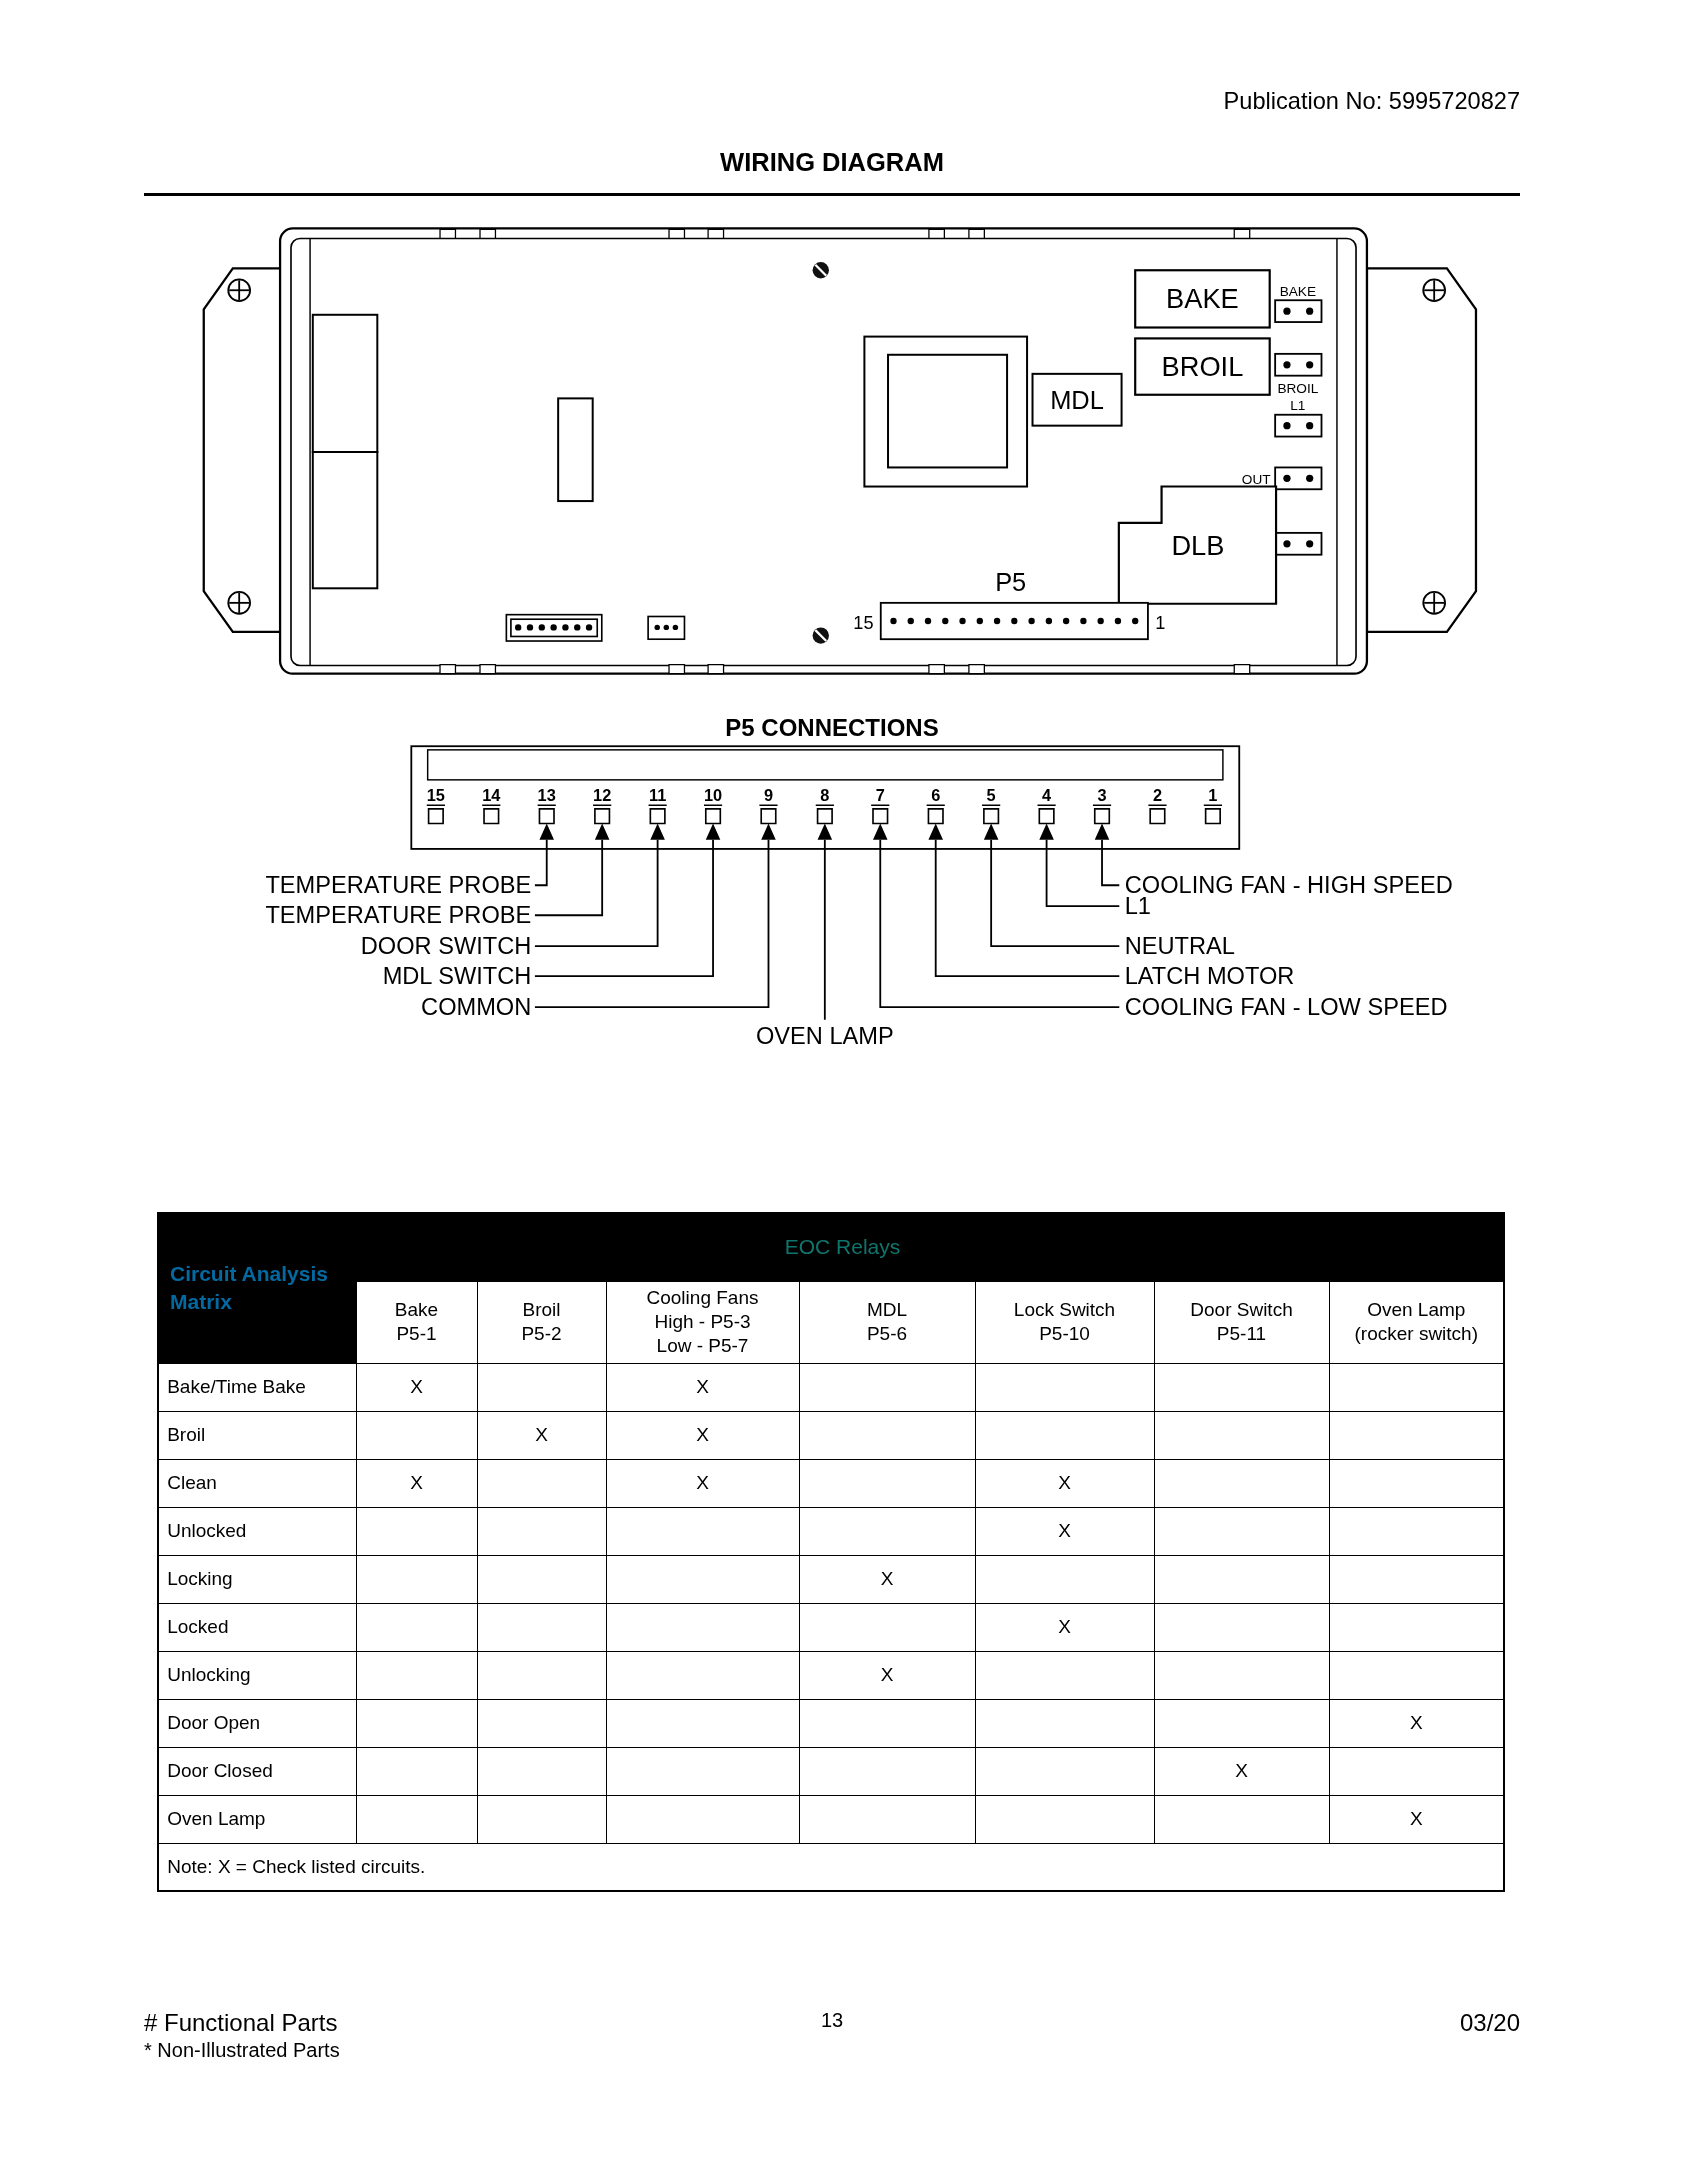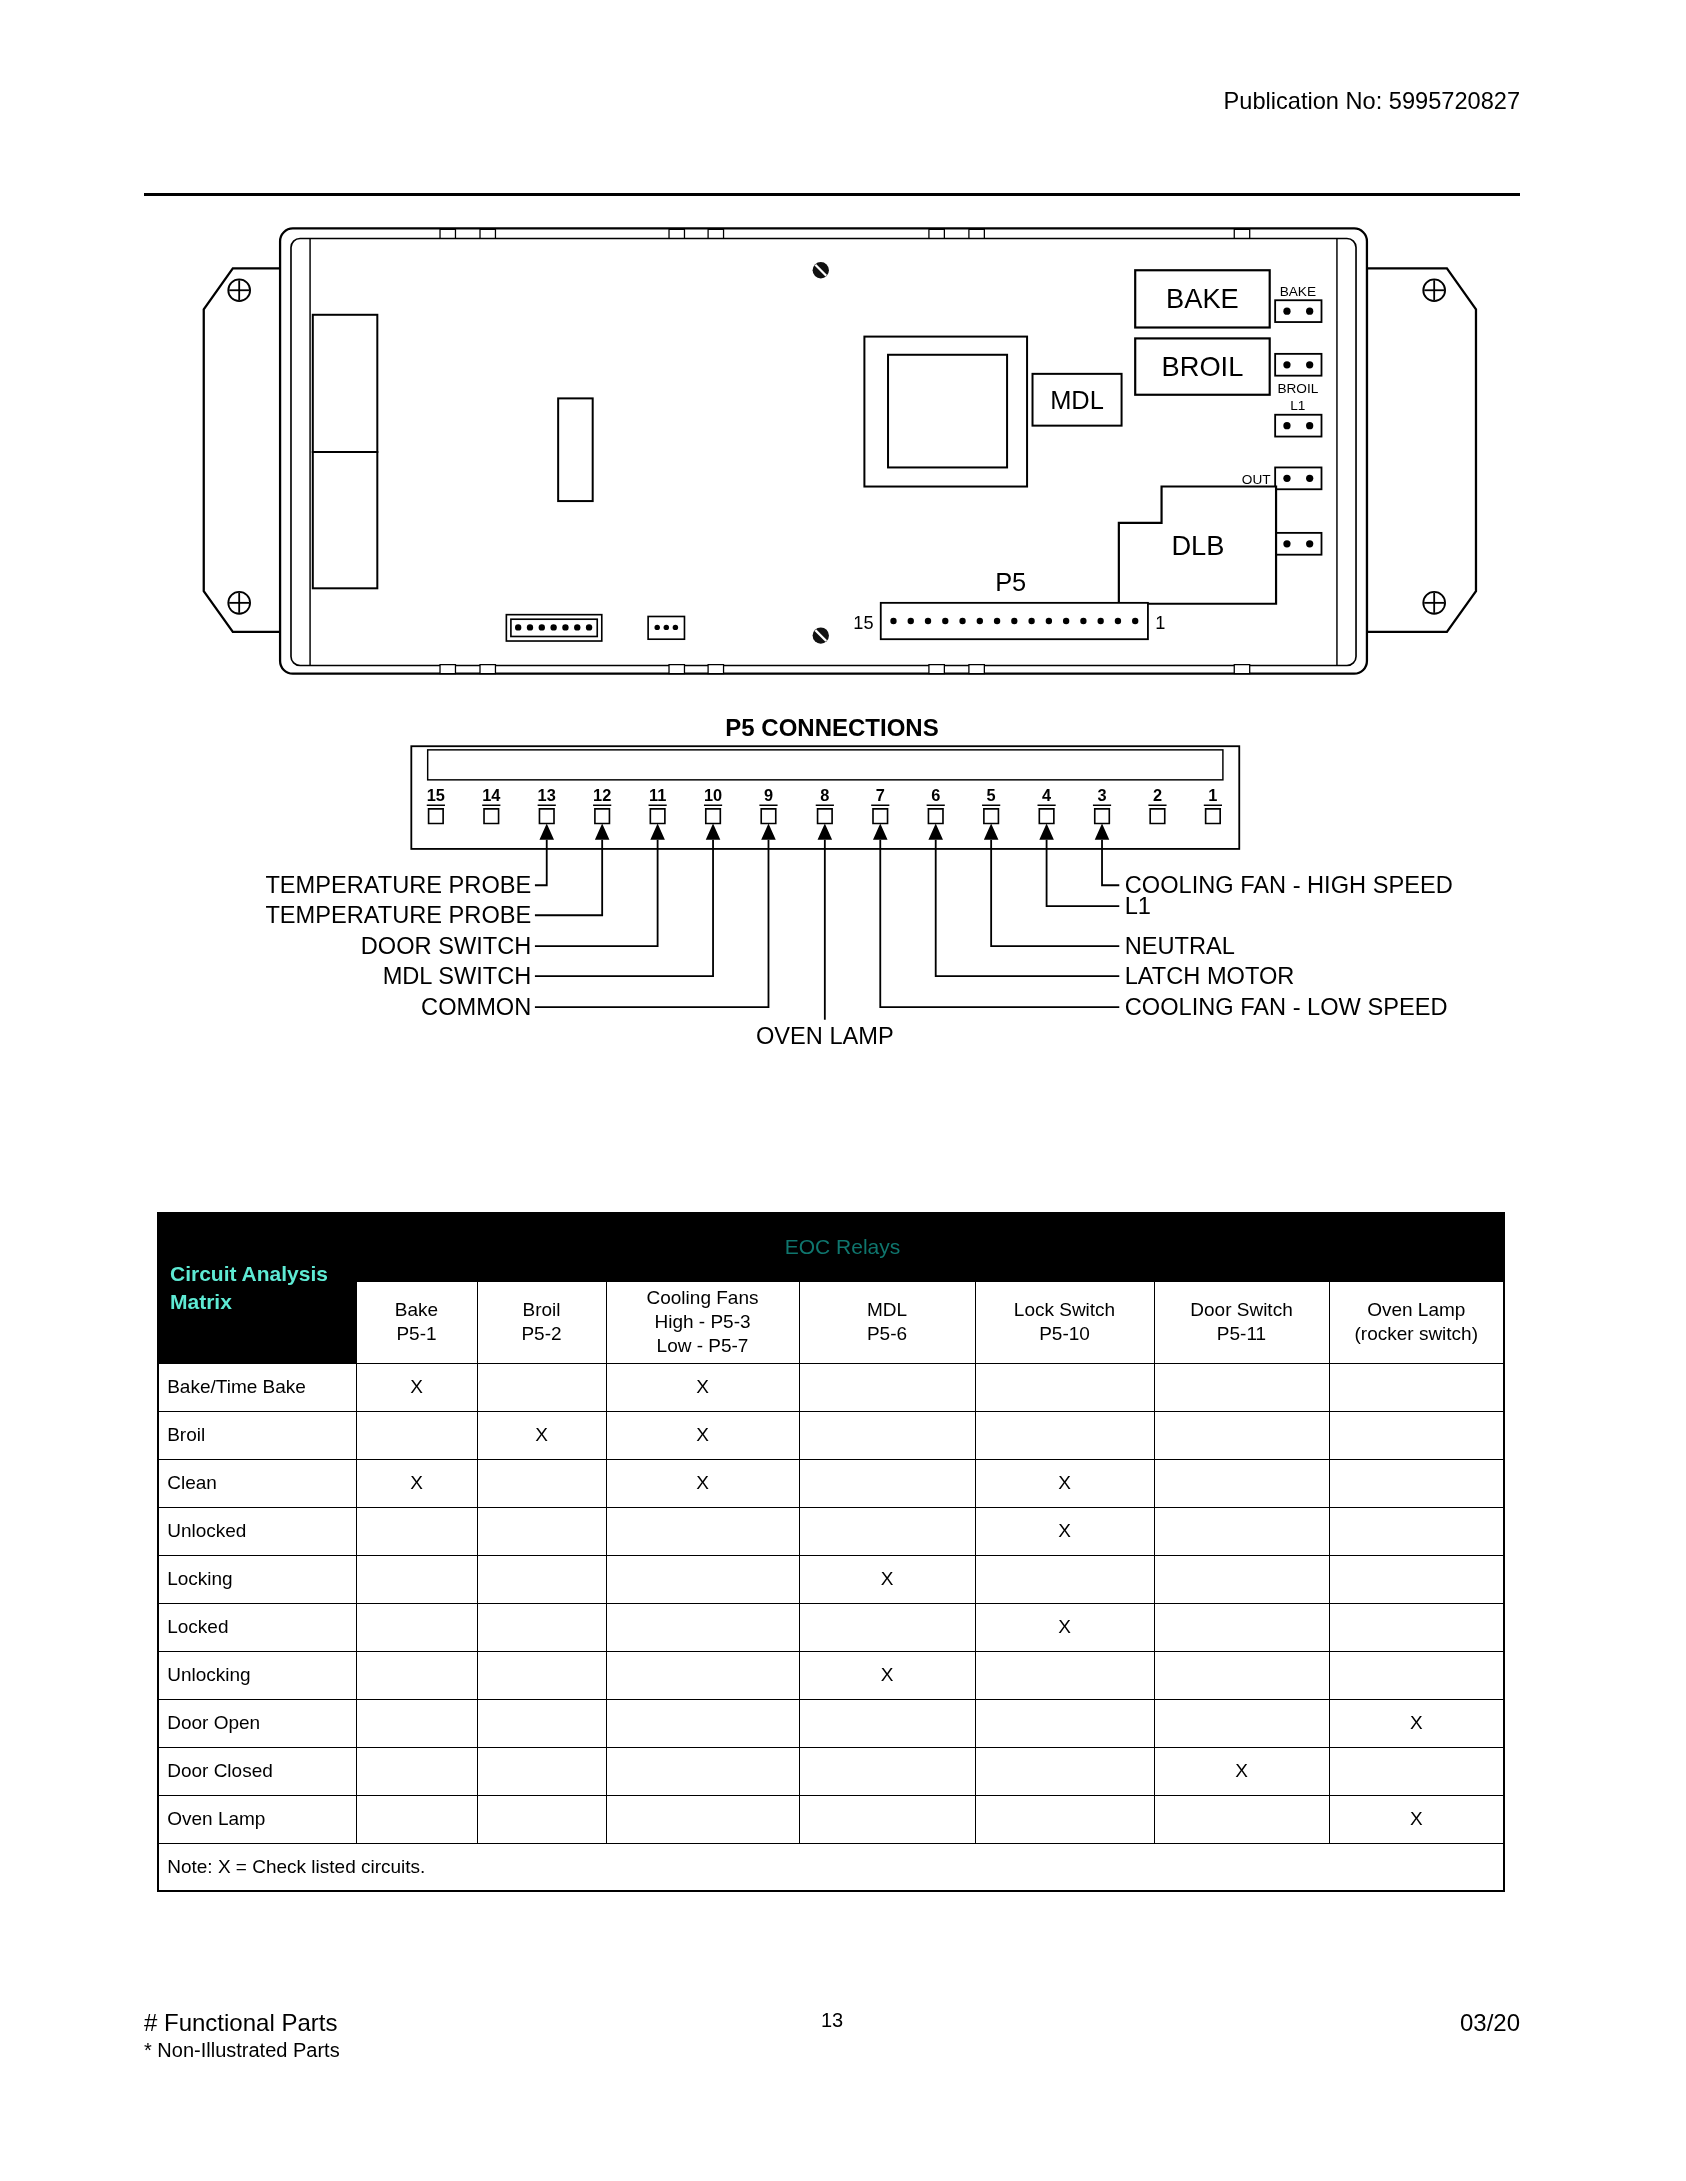--- a/index.html
+++ b/index.html
@@ -29,41 +29,42 @@
   svg text { font-family: "Liberation Sans", sans-serif; fill: #000; }
 
   
   .matrix {
     position: absolute; top: 1212px; left: 157px; width: 1346px;
     border-collapse: collapse; table-layout: fixed; font-size: 19px;
     border: 2.7px solid #000;
   }
   .matrix td { border: 1.8px solid #000; text-align: center; vertical-align: middle; padding: 0; }
   .matrix .corner {
-    background: #000; color: #5eead4; font-weight: bold; text-align: left;
+    background: #000; color: #0369a1; font-weight: bold; text-align: left;
     padding-left: 11px; font-size: 21px; line-height: 1.35; white-space: pre-line;
   }
   .matrix .group { background: #000; color: #0f766e; font-size: 21px; height: 68px; }
   .matrix .gspacer { background: #000; }
   .matrix .col-h { height: 82px; white-space: pre-line; line-height: 1.28; }
   .matrix .row-label { text-align: left; padding-left: 8.2px; height: 48px; }
   .matrix .note { text-align: left; padding-left: 8.2px; height: 48px; }
 
   
   .footer-l1  { top: 2009px; left: 144px; font-size: 24px; }
   .footer-l2  { top: 2039px; left: 144px; font-size: 20px; }
   .footer-page{ top: 2009px; left: 144px; width: 1376px; text-align: center; font-size: 20px; }
   .footer-r   { top: 2009px; left: 144px; width: 1376px; text-align: right; font-size: 24px; }
 </style>
 </head>
 <body>
 
 <div class="page">
 
   <div class="abs hdr-pub">Publication No:  5995720827</div>
+  <div class="abs page-title">WIRING DIAGRAM</div>
   <div class="abs title-rule"></div>
 
   <svg class="abs board-svg" viewBox="0 0 1420 515">
 
     <g fill="#fff" stroke="#000" stroke-width="2.5">
       <polygon points="102,50 38,50 6,95 6,405 38,450 102,450"></polygon>
     </g>
     <g fill="#fff" stroke="#000" stroke-width="2.5">
       <polygon points="1286,50 1374,50 1406,95 1406,405 1374,450 1286,450"></polygon>
     </g>

